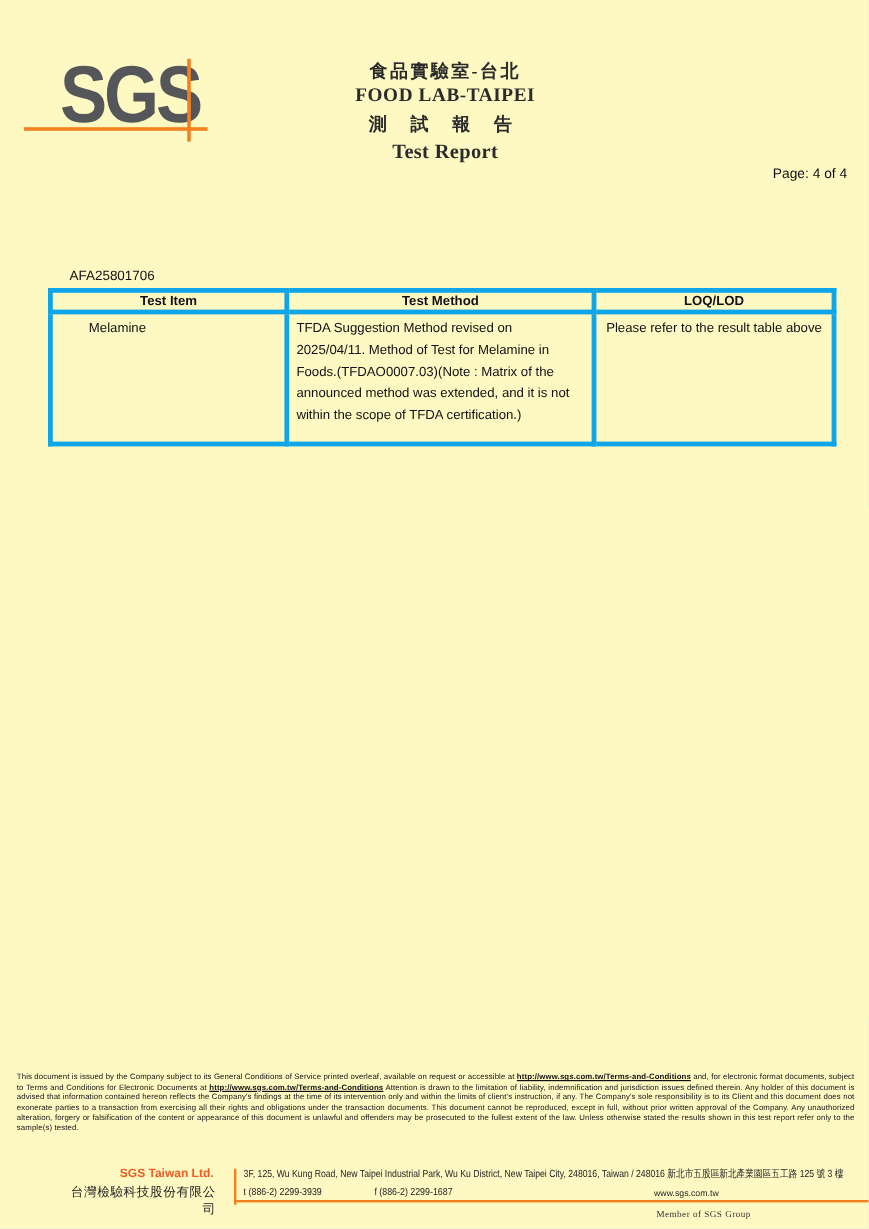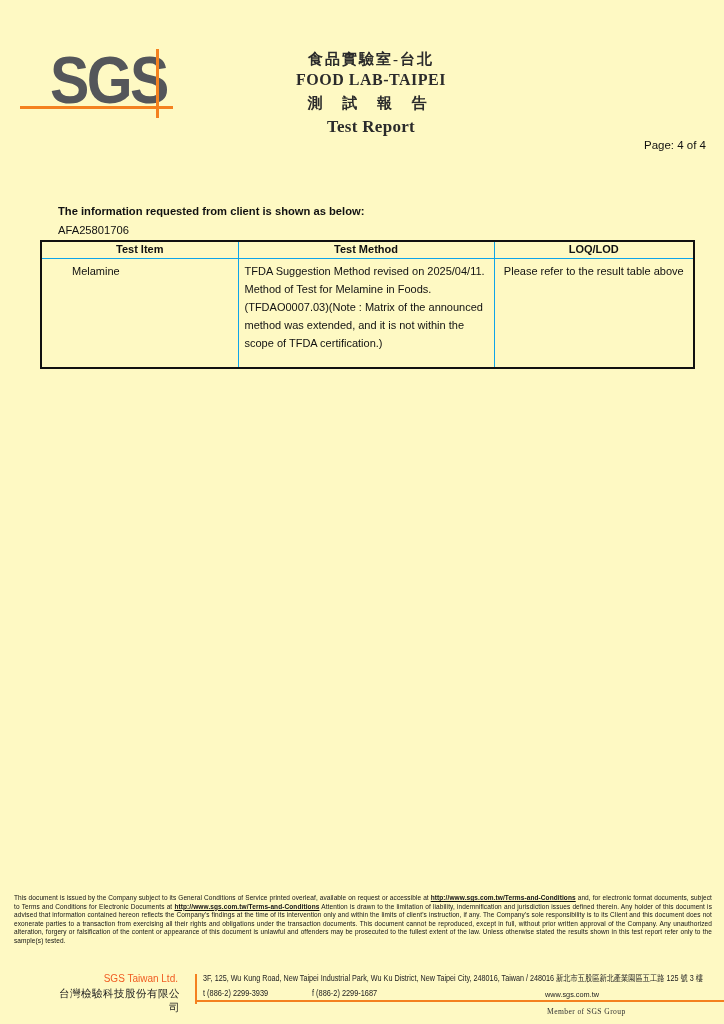--- a/index.html
+++ b/index.html
@@ -68,21 +68,21 @@
   
   .report-table {
     position: absolute; left: 40px; top: 240px;
     width: 653px;
     border-collapse: collapse;
     table-layout: fixed;
     font-size: 11px;
     color: #111;
   }
   .report-table th, .report-table td {
-    border: 1px solid #0ea5e9;
+    border: 4px solid #0ea5e9;
     vertical-align: top;
   }
   .report-table { border: 2px solid #111; }
   .report-table th {
     font-weight: bold;
     text-align: center;
     height: 17px;
     padding: 1px 2px;
     font-size: 11px;
   }
@@ -101,21 +101,21 @@
     text-align: justify;
     color: #111;
     letter-spacing: 0.1px;
   }
   .legal .lnk { text-decoration: underline; color: #111; font-weight: bold; }
 
   
   .f-company-en {
     position: absolute; left: 60px; top: 973px; width: 118px;
     text-align: right;
-    font-size: 10px; font-weight: normal; color: #F05C22;
+    font-size: 10px; font-weight: bold; color: #F05C22;
   }
   .f-company-zh {
     position: absolute; left: 58px; top: 987px; width: 122px;
     text-align: right;
     font-family: "Liberation Serif", serif;
     font-size: 10.5px; color: #222;
     letter-spacing: 0.5px;
   }
   .f-vline {
     position: absolute; left: 195px; top: 974px;
@@ -155,21 +155,20 @@
 
   <div class="title-block">
     <div class="title-zh1">食品實驗室-台北</div>
     <div class="title-en1">FOOD LAB-TAIPEI</div>
     <div class="title-zh2">測 試 報 告</div>
     <div class="title-en2">Test Report</div>
   </div>
 
   <div class="page-label">Page: 4 of 4</div>
 
-  <div class="info-line">The information requested from client is shown as below:</div>
   <div class="report-no">AFA25801706</div>
 
   <table class="report-table">
     <colgroup>
       <col style="width:197px">
       <col style="width:256px">
       <col style="width:200px">
     </colgroup>
     <thead>
       <tr>

